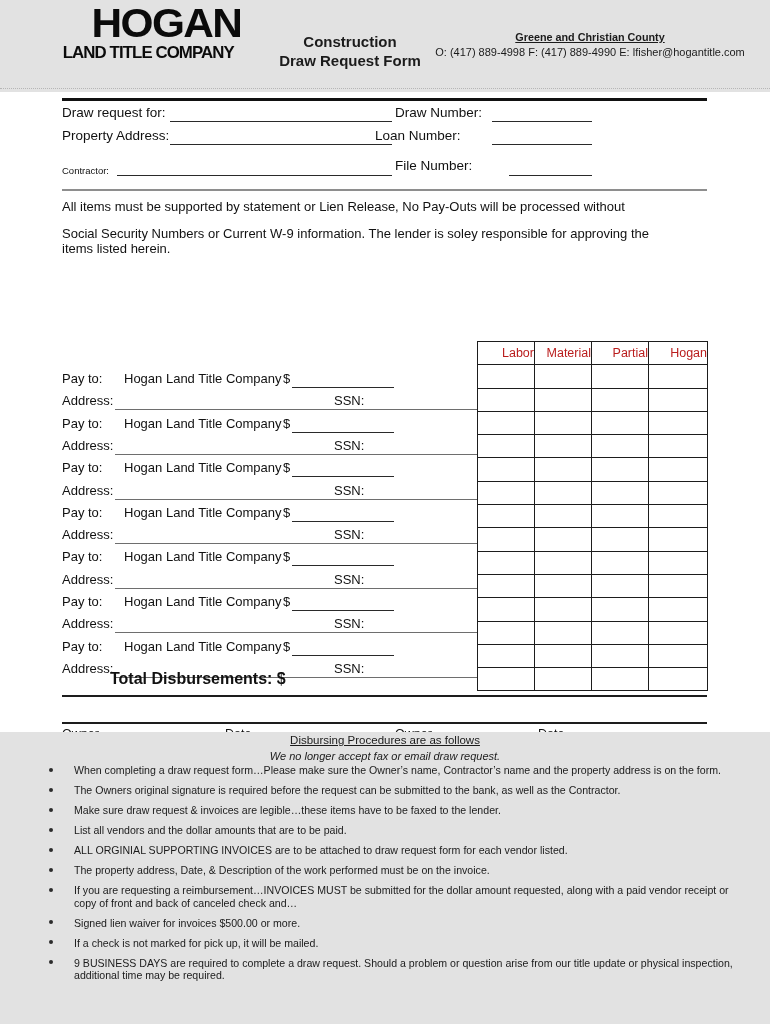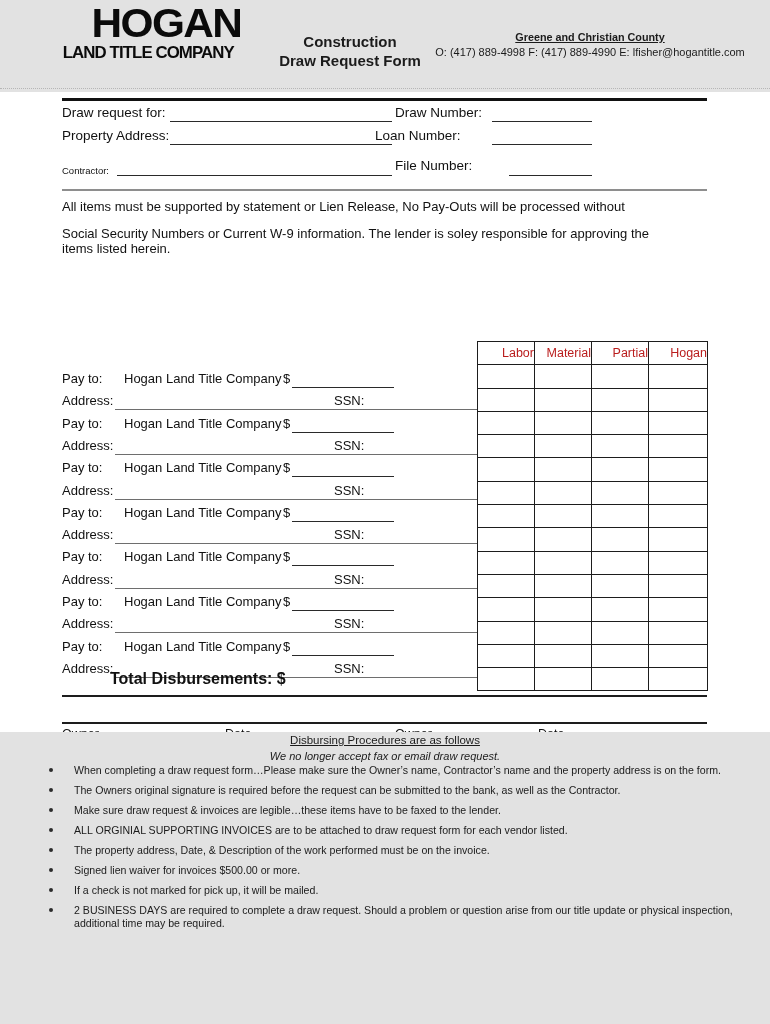--- a/index.html
+++ b/index.html
@@ -453,19 +453,21 @@
   <div class="perjury">Under penalty of perjury the above signor is stating that all payments listed herein are for the property address described above.</div>
 </div>
 
 <div class="footer">
   <div class="proc-head">Disbursing Procedures are as follows</div>
   <div class="proc-sub">We no longer accept fax or email draw request.</div>
   <div class="bullets" id="bullet-list">
       <div class="bullet-row"><span class="bullet-dot"></span><span>When completing a draw request form…Please make sure the Owner’s name, Contractor’s name and the property address is on the form.</span></div>
       <div class="bullet-row"><span class="bullet-dot"></span><span>The Owners original signature is required before the request can be submitted to the bank, as well as the Contractor.</span></div>
       <div class="bullet-row"><span class="bullet-dot"></span><span>Make sure draw request &amp; invoices are legible…these items have to be faxed to the lender.</span></div>
+      <div class="bullet-row"><span class="bullet-dot"></span><span>List all vendors and the dollar amounts that are to be paid.</span></div>
       <div class="bullet-row"><span class="bullet-dot"></span><span>ALL ORGINIAL SUPPORTING INVOICES are to be attached to draw request form for each vendor listed.</span></div>
       <div class="bullet-row"><span class="bullet-dot"></span><span>The property address, Date, &amp; Description of the work performed must be on the invoice.</span></div>
+      <div class="bullet-row"><span class="bullet-dot"></span><span>If you are requesting a reimbursement…INVOICES MUST be submitted for the dollar amount requested, along with a paid vendor receipt or copy of front and back of canceled check and…</span></div>
       <div class="bullet-row"><span class="bullet-dot"></span><span>Signed lien waiver for invoices $500.00 or more.</span></div>
       <div class="bullet-row"><span class="bullet-dot"></span><span>If a check is not marked for pick up, it will be mailed.</span></div>
-      <div class="bullet-row"><span class="bullet-dot"></span><span>2 BUSINESS DAYS are required to complete a draw request.  Should a problem or question arise from our title update or physical inspection, additional time may be required.</span></div>
+      <div class="bullet-row"><span class="bullet-dot"></span><span>9 BUSINESS DAYS are required to complete a draw request.  Should a problem or question arise from our title update or physical inspection, additional time may be required.</span></div>
     </div>
 </div>
 
 </body></html>

